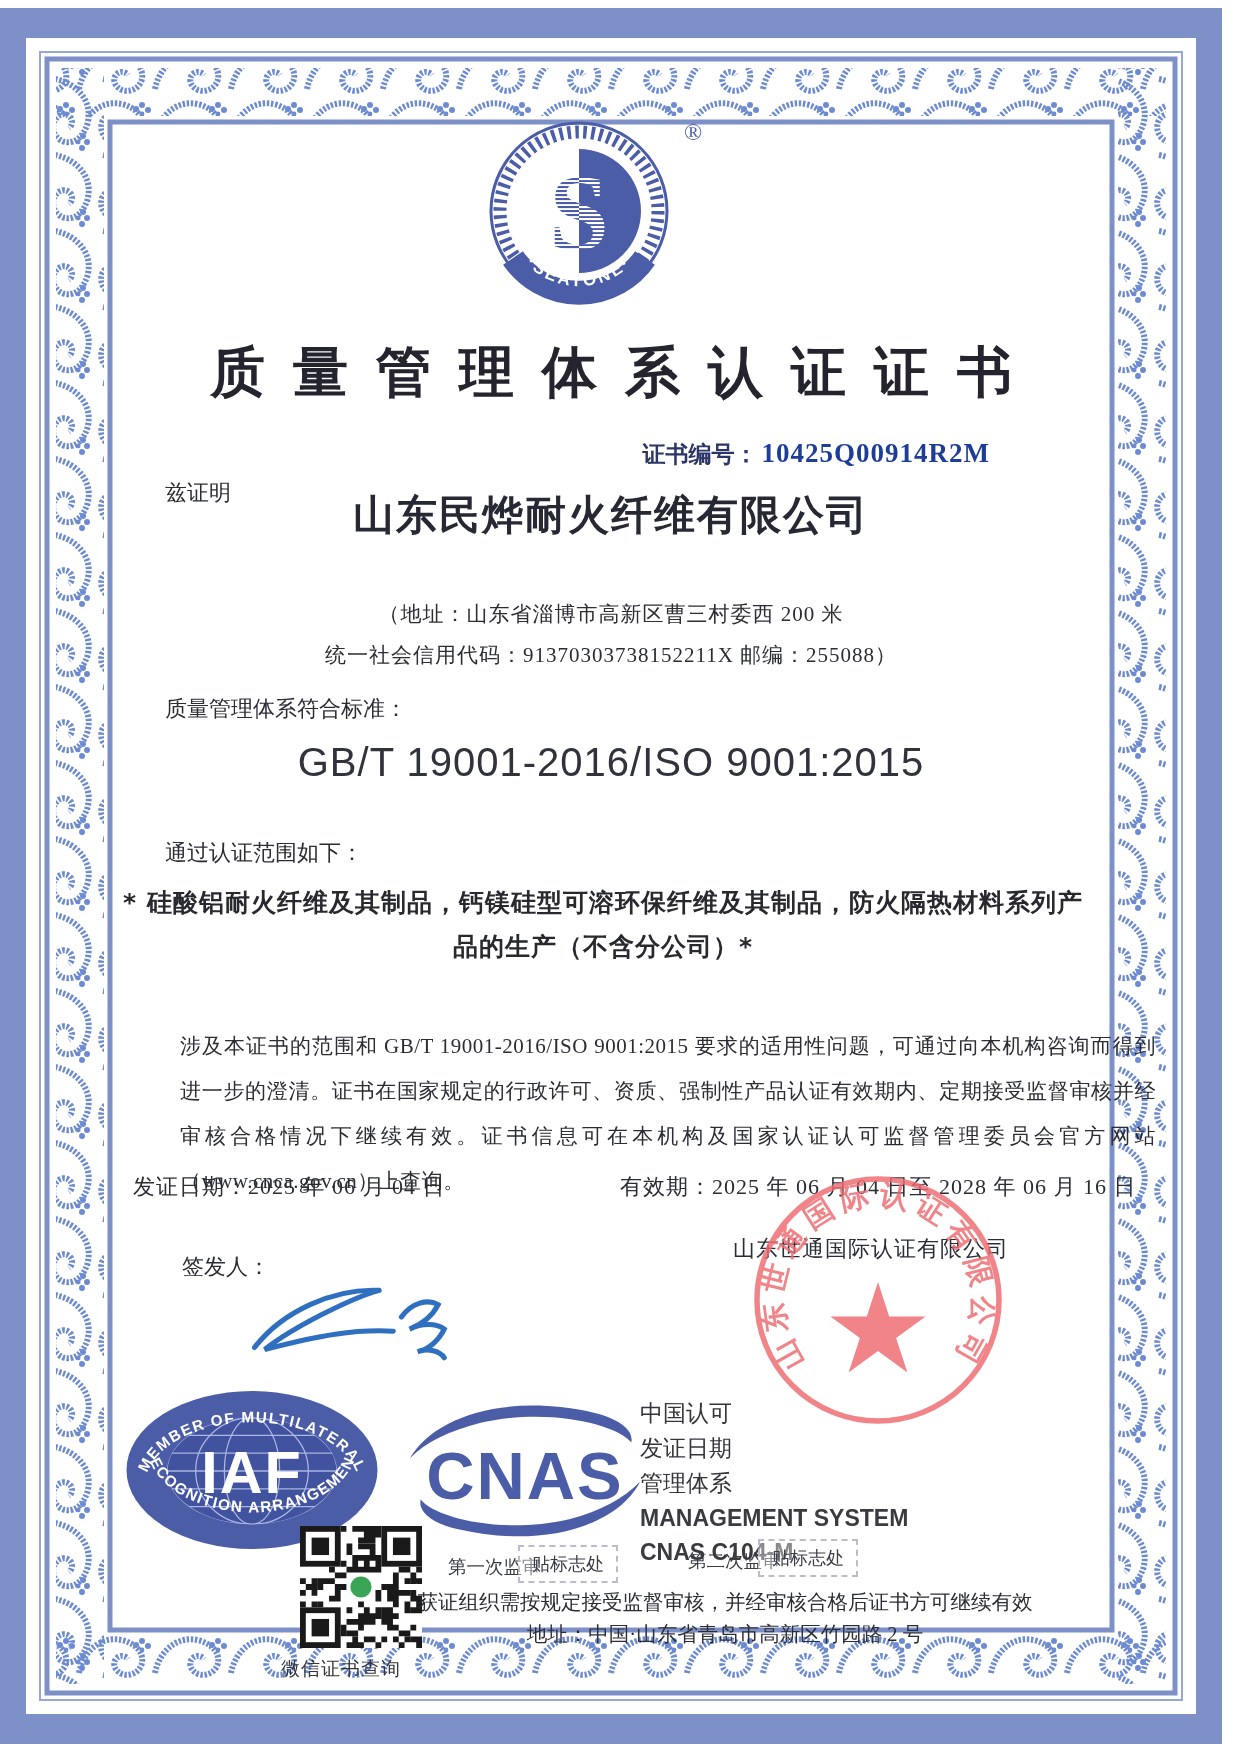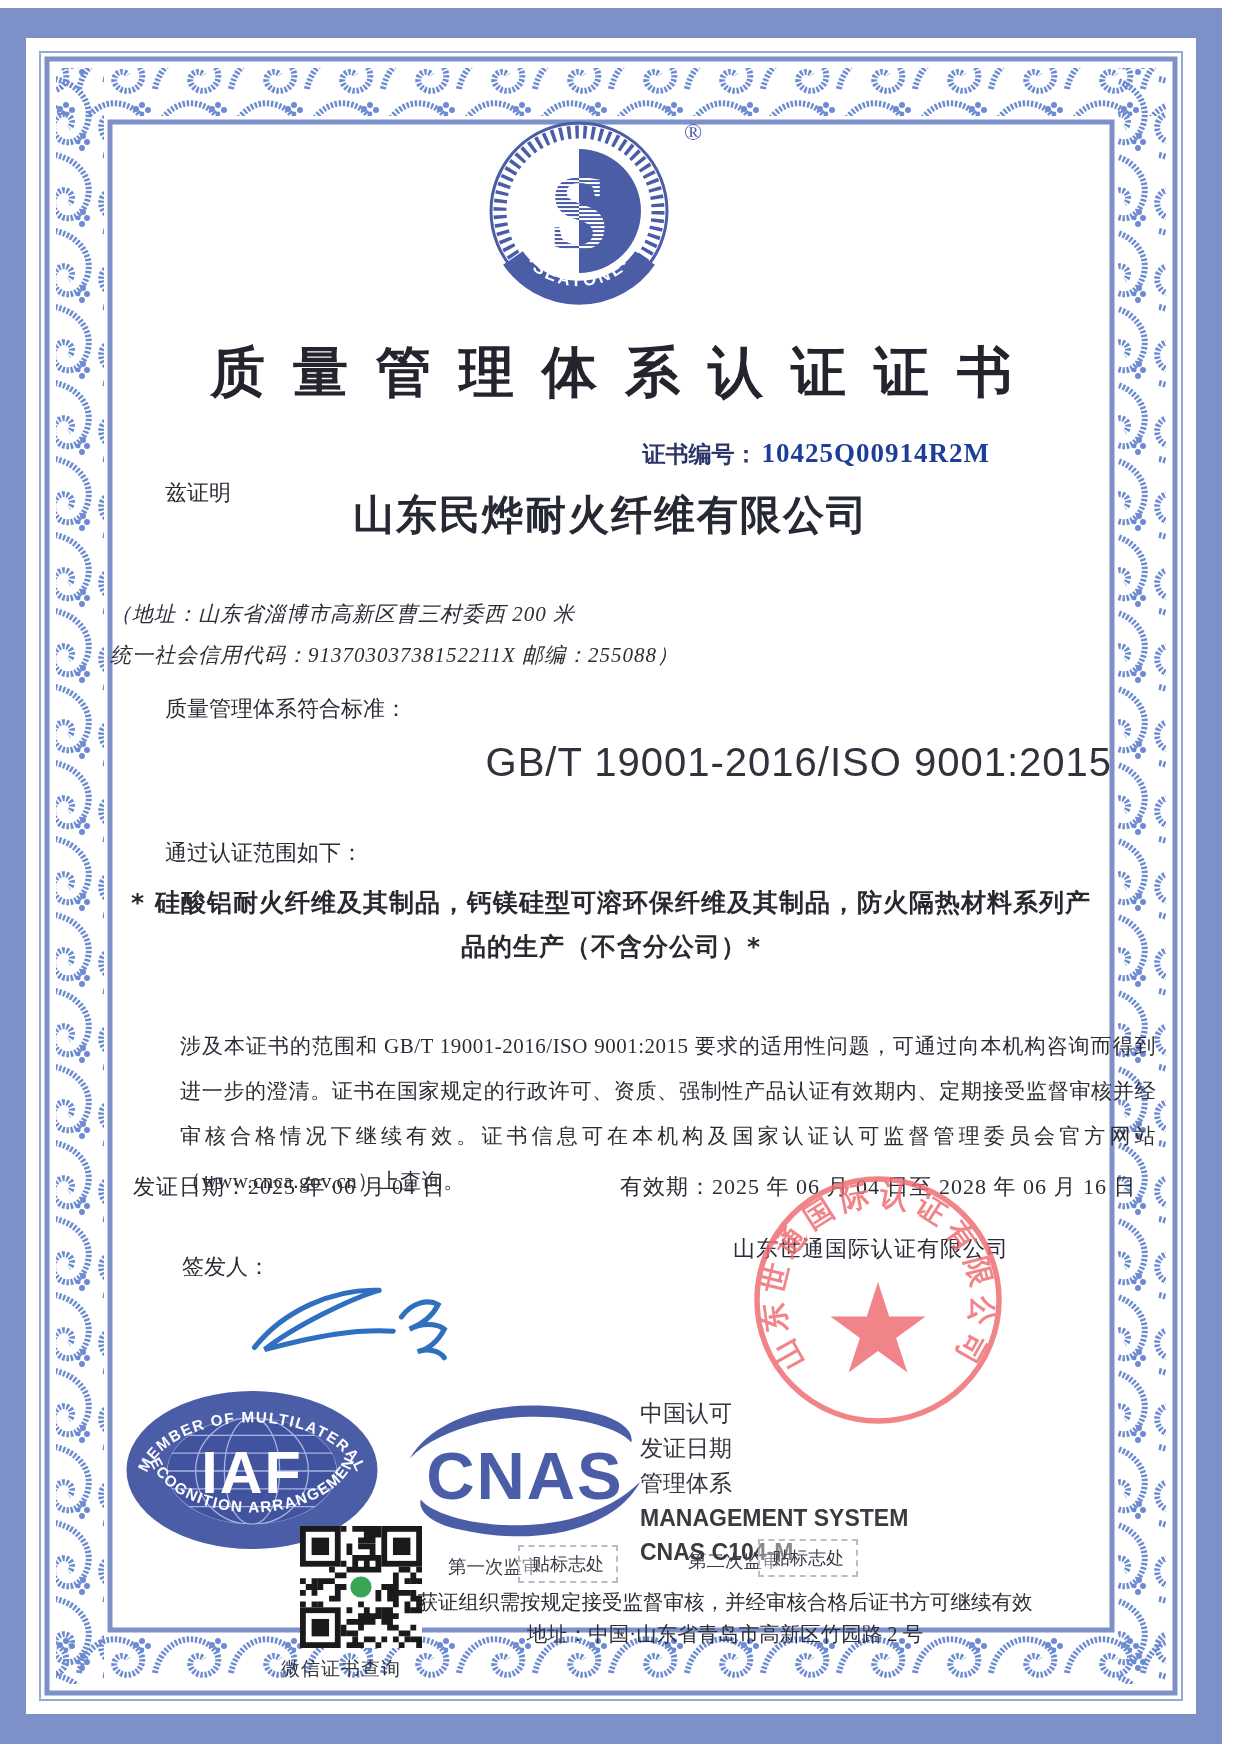--- a/index.html
+++ b/index.html
@@ -9,24 +9,24 @@
   .frame-svg{position:absolute;left:0;top:0;}
   .content{position:absolute;left:0;top:0;width:1239px;height:1750px;}
 
   .cert-title{left:110px;top:336px;width:1002px;text-align:center;
     font-size:55px;font-weight:700;color:#23242e;letter-spacing:28px;text-indent:28px;}
   .certno-row{left:110px;top:438px;width:1002px;text-align:right;padding-right:122px;box-sizing:border-box;}
   .certno-label{font-size:23px;color:#2b3566;font-weight:600;}
   .certno-value{font-size:27px;color:#1e3d99;font-weight:700;letter-spacing:1px;}
   .label-text{font-size:22px;color:#2b2d35;margin-left:32px;}
   .company{left:110px;top:488px;width:1002px;text-align:center;font-size:41px;font-weight:700;color:#262833;letter-spacing:2px;}
-  .addr{left:110px;width:1002px;text-align:left;font-size:21px;color:#2b2d35;letter-spacing:1px;font-style:italic;}
-  .standard{left:110px;top:740px;width:1002px;text-align:right;font-size:40px;color:#30323c;
+  .addr{left:110px;width:1002px;text-align:center;font-size:21px;color:#2b2d35;letter-spacing:1px;}
+  .standard{left:110px;top:740px;width:1002px;text-align:center;font-size:40px;color:#30323c;
     font-family:"Liberation Sans","DejaVu Sans",sans-serif;letter-spacing:1px;}
-  .scope{left:110px;width:1002px;text-align:center;font-size:25px;font-weight:700;color:#27292f;
+  .scope{left:102px;width:1002px;text-align:center;font-size:25px;font-weight:700;color:#27292f;
     font-family:"DejaVu Sans","Liberation Sans",sans-serif;letter-spacing:1px;}
   .notice{left:133px;top:1024px;width:976px;font-size:21px;line-height:45px;color:#2b2d35;
     text-align:justify;letter-spacing:0.5px;margin-left:47px;}
   .dateline{font-size:22px;color:#2b2d35;letter-spacing:1px;}
   .issuer-name{left:733px;top:1234px;font-size:22px;color:#2a2d38;letter-spacing:1px;}
   .cnas-block{left:640px;top:1396px;width:330px;}
   .cnas-cn{font-size:23px;color:#33343c;line-height:35px;font-family:"DejaVu Sans","Liberation Sans",sans-serif;}
   .cnas-en{font-size:23px;color:#3a3b40;line-height:34px;font-weight:800;font-family:"Liberation Sans","DejaVu Sans",sans-serif;}
   .qr-caption{left:281px;top:1656px;width:160px;font-size:19px;color:#33343c;letter-spacing:1px;}
   .audit-label{font-size:18.5px;color:#3a3d46;}

